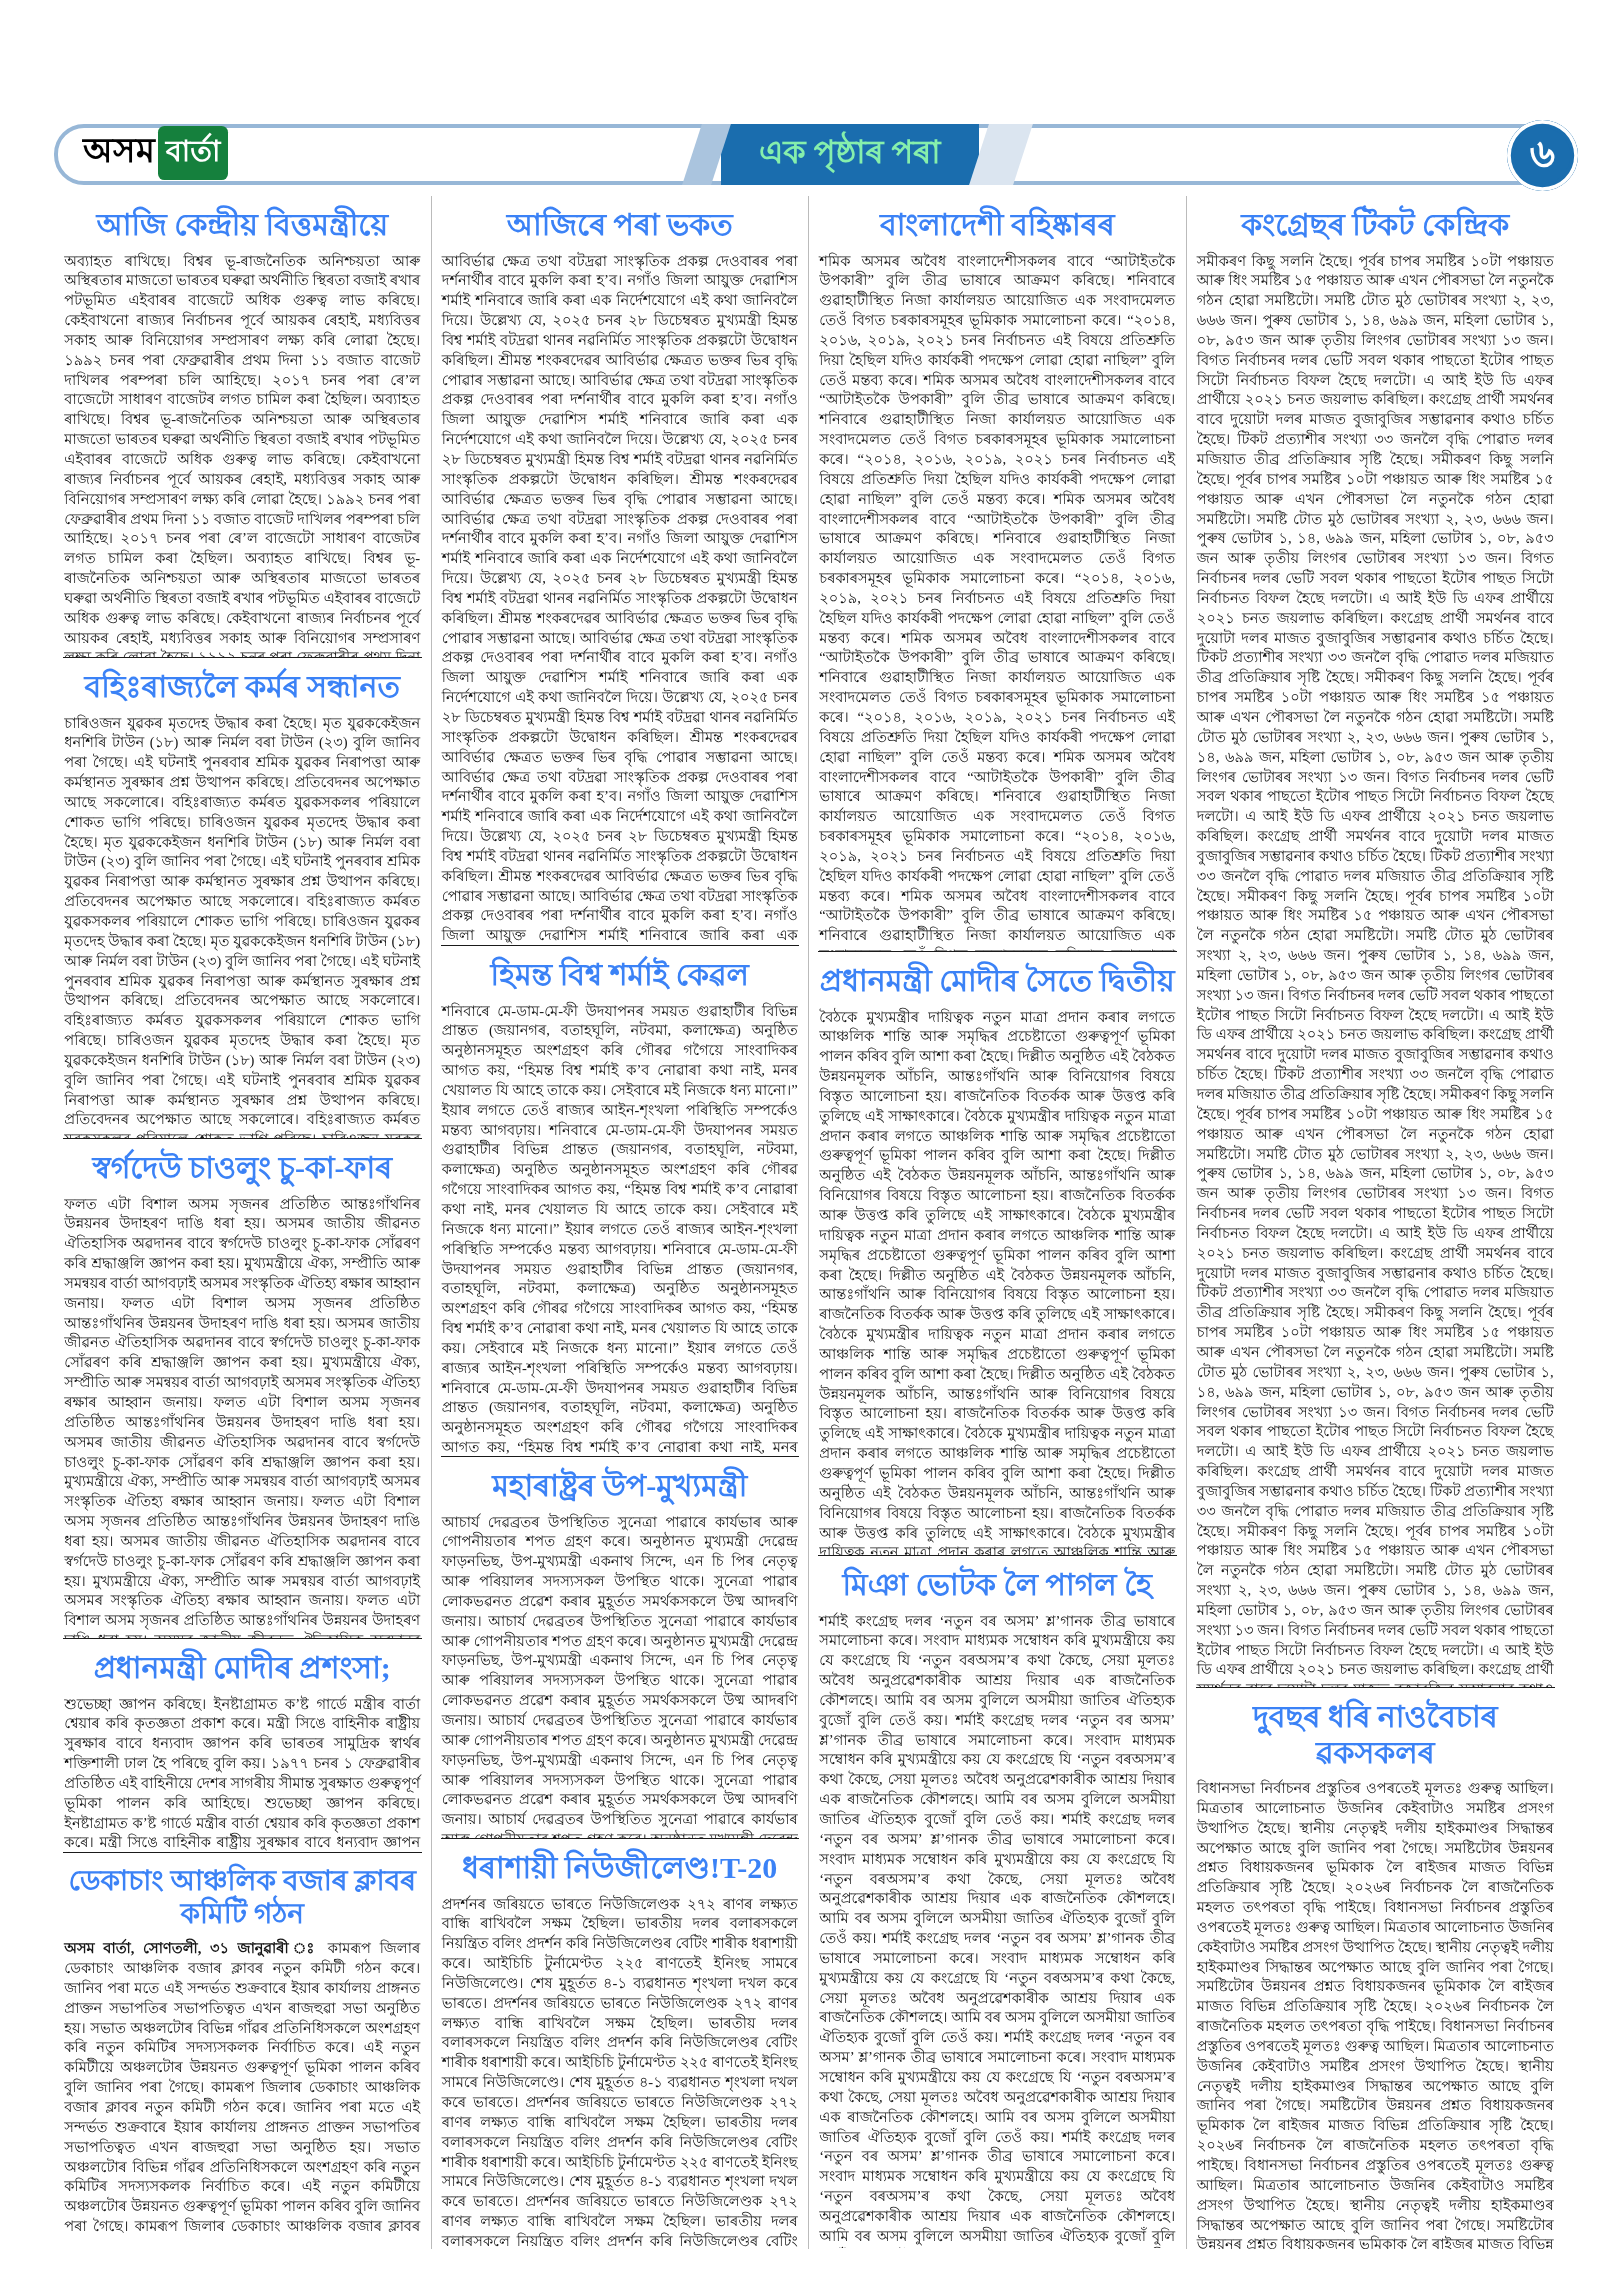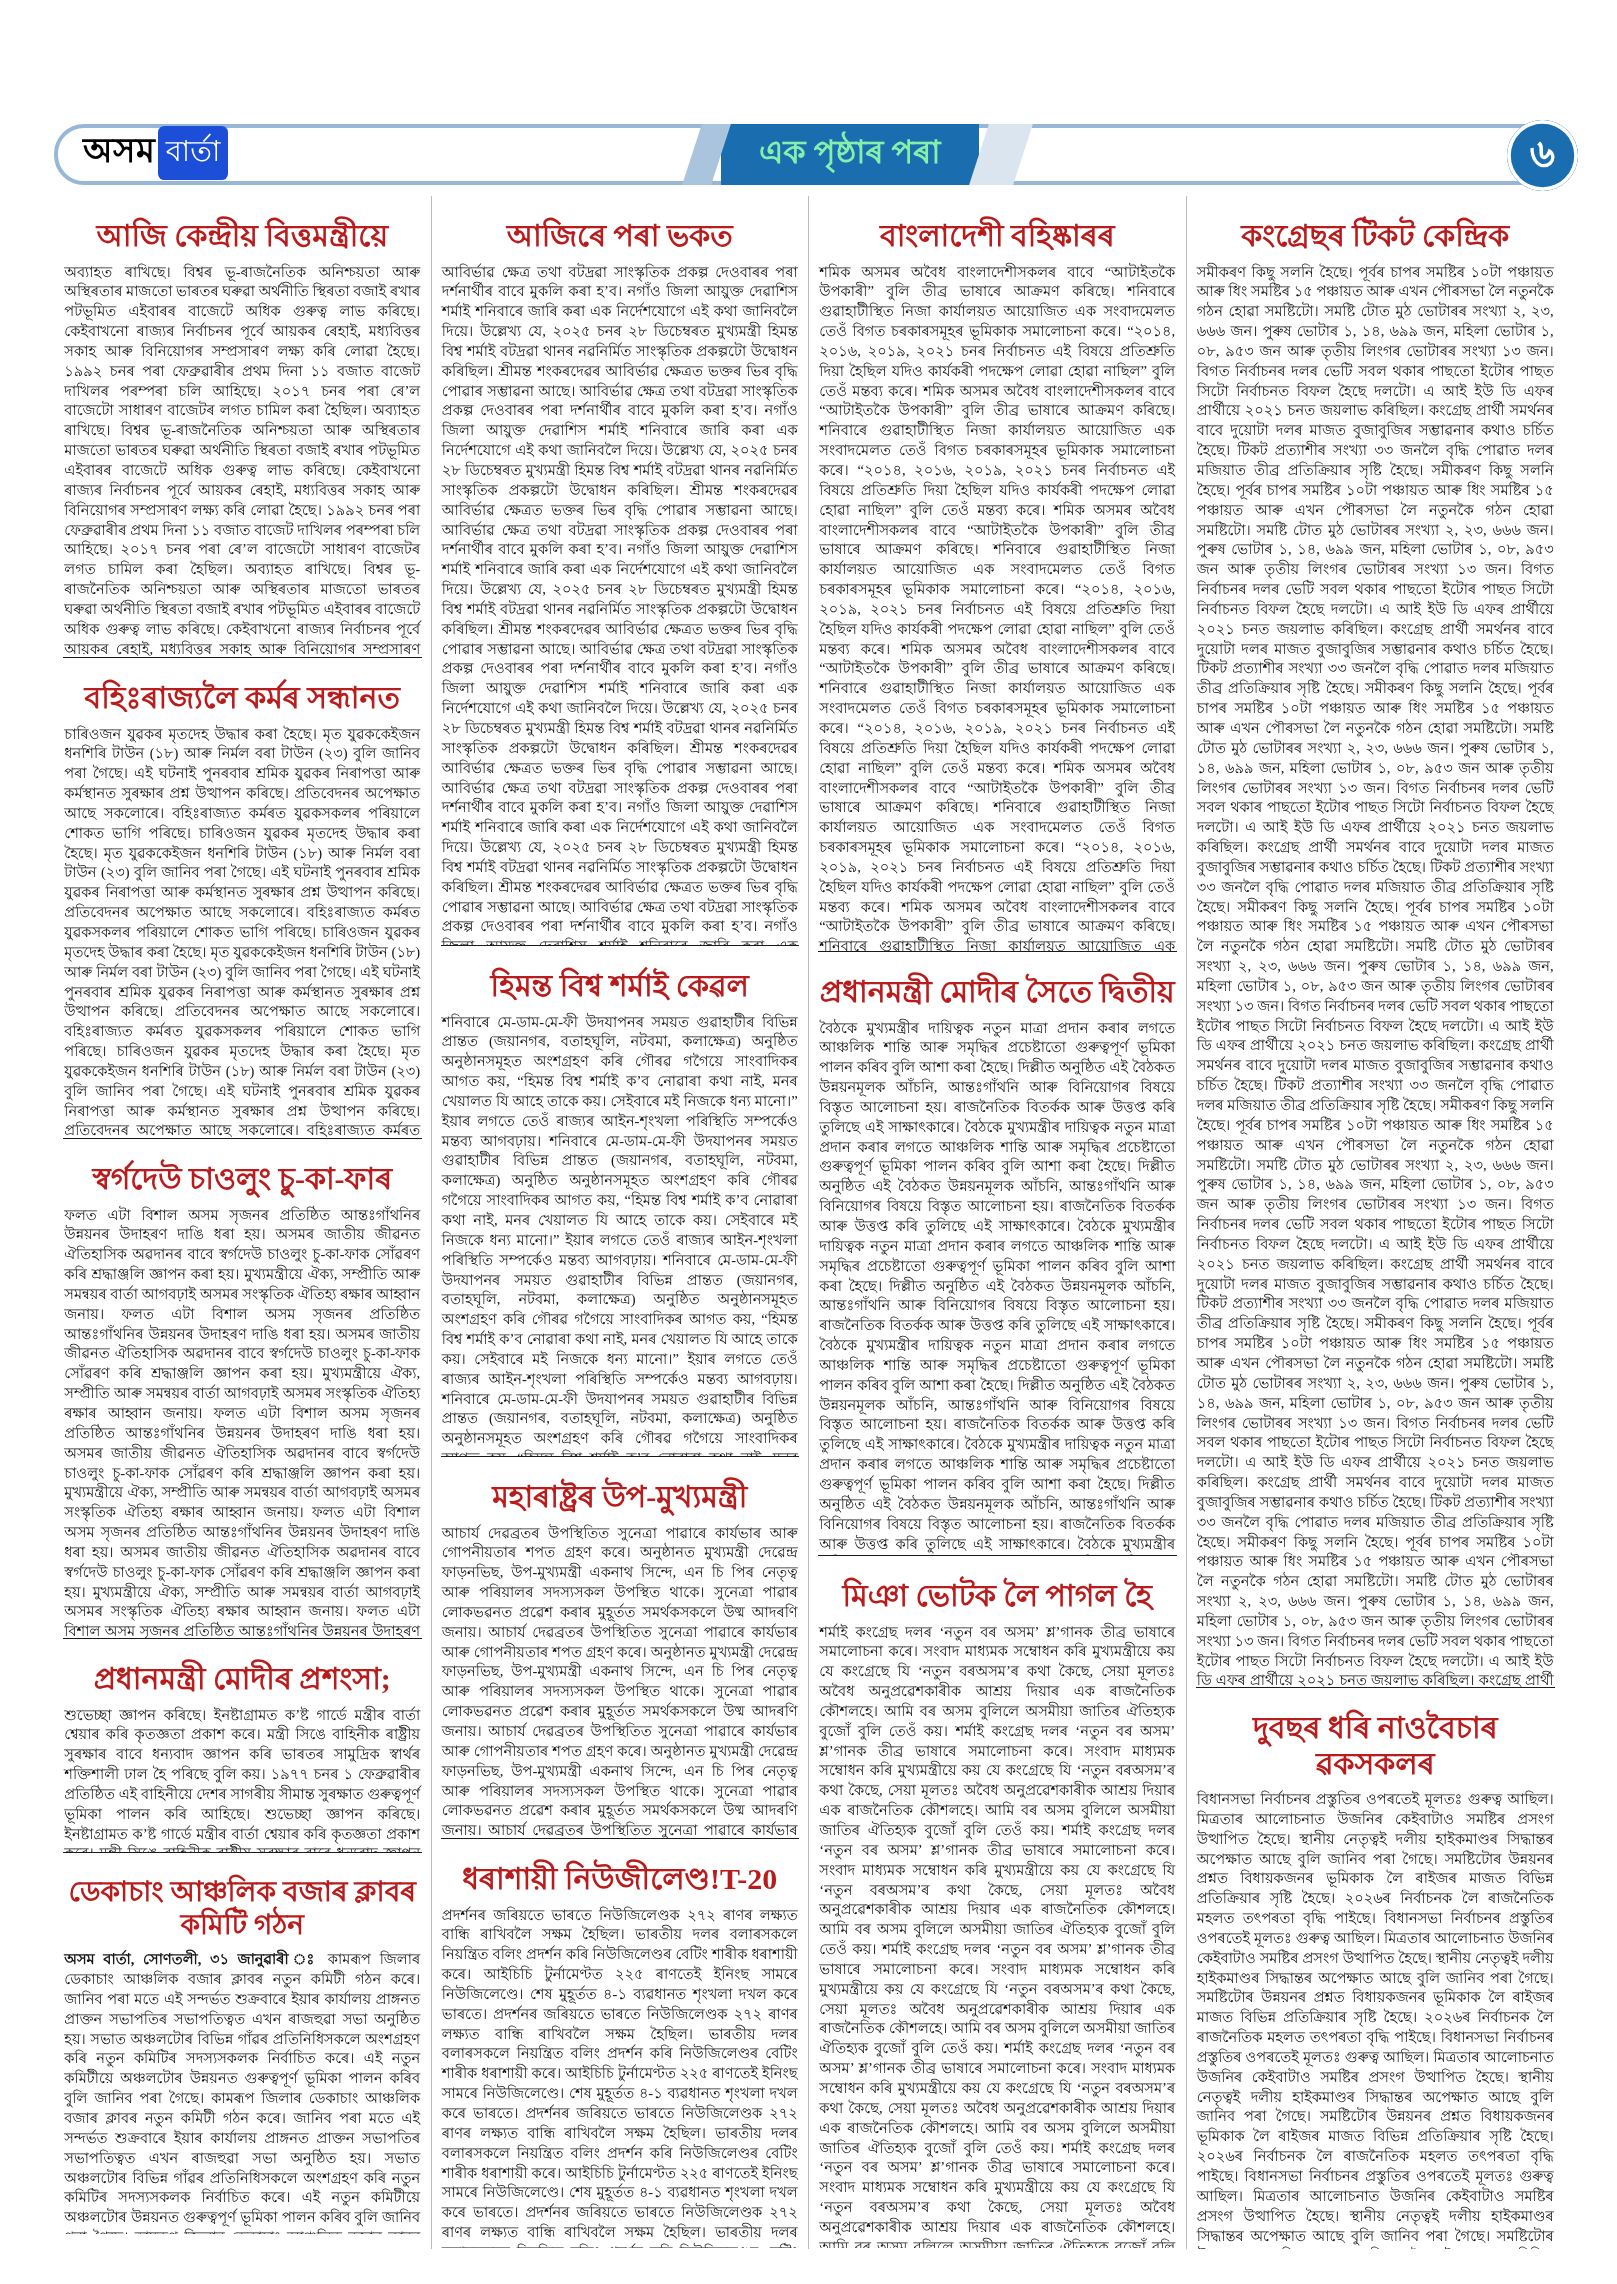--- a/index.html
+++ b/index.html
@@ -9,21 +9,21 @@
   }
   .page{position:absolute;left:54px;top:124px;width:1510px;}
   
   .masthead{
     position:relative;height:61px;border:4.4px solid #97b7d7;border-radius:30px;
     background:#ffffff;display:flex;align-items:flex-end;box-sizing:border-box;
     padding:0 19px 0 25px;
   }
   .logo{display:flex;align-items:center;gap:2.5px;flex:0 0 auto;}
   .logo-black{font-weight:bold;font-size:34px;letter-spacing:0.6px;color:#000;}
-  .logo-red{font-weight:normal;font-size:29px;color:#fff;background:#1d4ed8;border-radius:6.3px;padding:2.5px 7.6px;}
+  .logo-red{font-weight:bold;font-size:29px;color:#fff;background:#15803d;border-radius:6.3px;padding:2.5px 7.6px;}
   .mast-spacer{flex:1 1 auto;}
   .badge-wrap{position:absolute;left:634px;top:-4.4px;height:61px;display:flex;align-items:stretch;}
   .skew{width:44px;background:#dbe5f0;transform:skewX(-18deg);}
   .skew.dark{background:#aac4de;width:29px;}
   .badge{
     background:#1a6dae;color:#86efac;font-size:32px;font-weight:bold;
     display:flex;align-items:center;justify-content:center;padding:0 38px;white-space:nowrap;
   }
   .edition-date{font-weight:bold;font-size:29px;white-space:nowrap;margin-right:82px;}
   .page-circle{
@@ -33,21 +33,21 @@
     box-shadow:inset 0 0 0 3.8px #ffffff, inset 0 0 0 7.6px #1a6dae;
   }
   
   .cols{display:flex;margin-top:11.4px;}
   .col{width:25%;box-sizing:border-box;padding:0 9px;border-right:0.6px solid #bbb;}
   .col:last-child{border-right:none;}
   .article{overflow:hidden;box-sizing:border-box;border-bottom:1.9px solid #1a1a1a;padding:3.8px 1.3px 6.3px;}
   .article:last-child{border-bottom:none;}
   .headline{
     text-align:center;font-weight:bold;font-size:30px;line-height:1.18;
-    margin:18px 0 9px;color:#b91c1c;
+    margin:7px 0 9px;color:#3b82f6;
   }
   .headline.small{font-size:28px;}
   .body-text{
     font-size:14.6px;line-height:1.36;text-align:justify;color:#161616;
     word-break:break-word;
   }
   .byline{font-weight:bold;}
 </style>
 </head>
 <body>

